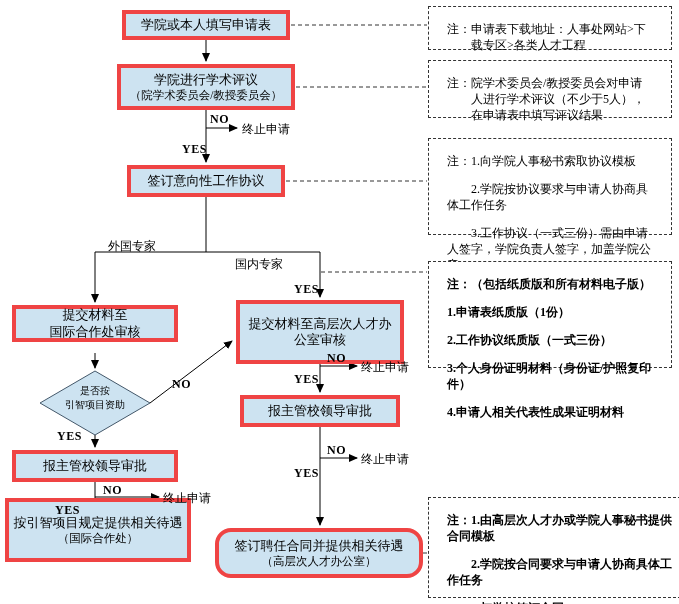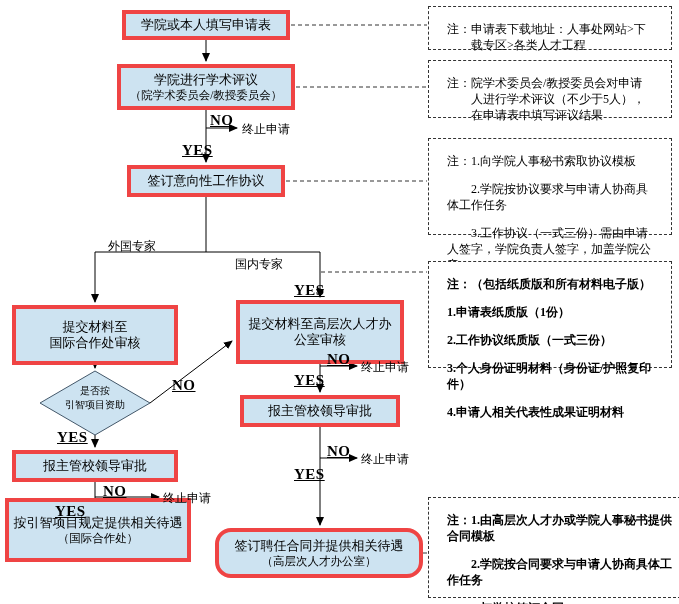--- a/index.html
+++ b/index.html
@@ -5,21 +5,21 @@
   * { box-sizing: border-box; }
   body { margin:0; background:#ffffff; }
   #canvas { position:relative; width:679px; height:604px; background:#ffffff;
             font-family:"Liberation Serif","DejaVu Serif",serif; color:#000; overflow:hidden; }
   #lines { position:absolute; left:0; top:0; width:679px; height:604px; }
   .fbox { position:absolute; background:#cde3f1; border:4px solid #ef4444;
           display:flex; flex-direction:column; align-items:center; justify-content:center;
           text-align:center; font-size:13px; line-height:1.25; }
   .fbox .sub { font-size:11.5px; }
   .branch-lbl { position:absolute; font-size:12px; }
-  .yn { position:absolute; font-size:15px; font-weight:bold; letter-spacing:.5px;text-decoration:underline; }
+  .yn { position:absolute; font-size:12px; font-weight:bold; letter-spacing:.5px; }
   .term { position:absolute; font-size:12px; }
   .note { position:absolute; border:1px dashed #333; background:#fff;
           padding:3px 5px 3px 6px; font-size:12px; line-height:1.33; }
   .note p { margin:12px; }
   .bold { font-weight:bold; }
   .hang { padding-left:2em; text-indent:-2em; }
   .ind  { text-indent:2em; }
   .dtext { position:absolute; left:40px; top:384px; width:110px; height:38px;
            display:flex; flex-direction:column; 
            text-align:center; font-size:10px; line-height:1.35; }
@@ -69,21 +69,21 @@
 
   <div class="fbox" style="left:117px;top:64px;width:178px;height:46px;">
     <span>学院进行学术评议</span>
     <span class="sub">（院学术委员会/教授委员会）</span>
   </div>
 
   <div class="fbox" style="left:127px;top:165px;width:158px;height:32px;">
     <span>签订意向性工作协议</span>
   </div>
 
-  <div class="fbox" style="left:12px;top:305px;width:166px;height:60px;">
+  <div class="fbox" style="left:12px;top:305px;width:166px;height:37px;">
     <span>提交材料至</span>
     <span>国际合作处审核</span>
   </div>
 
   <div class="fbox" style="left:236px;top:300px;width:168px;height:64px;">
     <span>提交材料至高层次人才办</span>
     <span>公室审核</span>
   </div>
 
   <div class="dtext">

